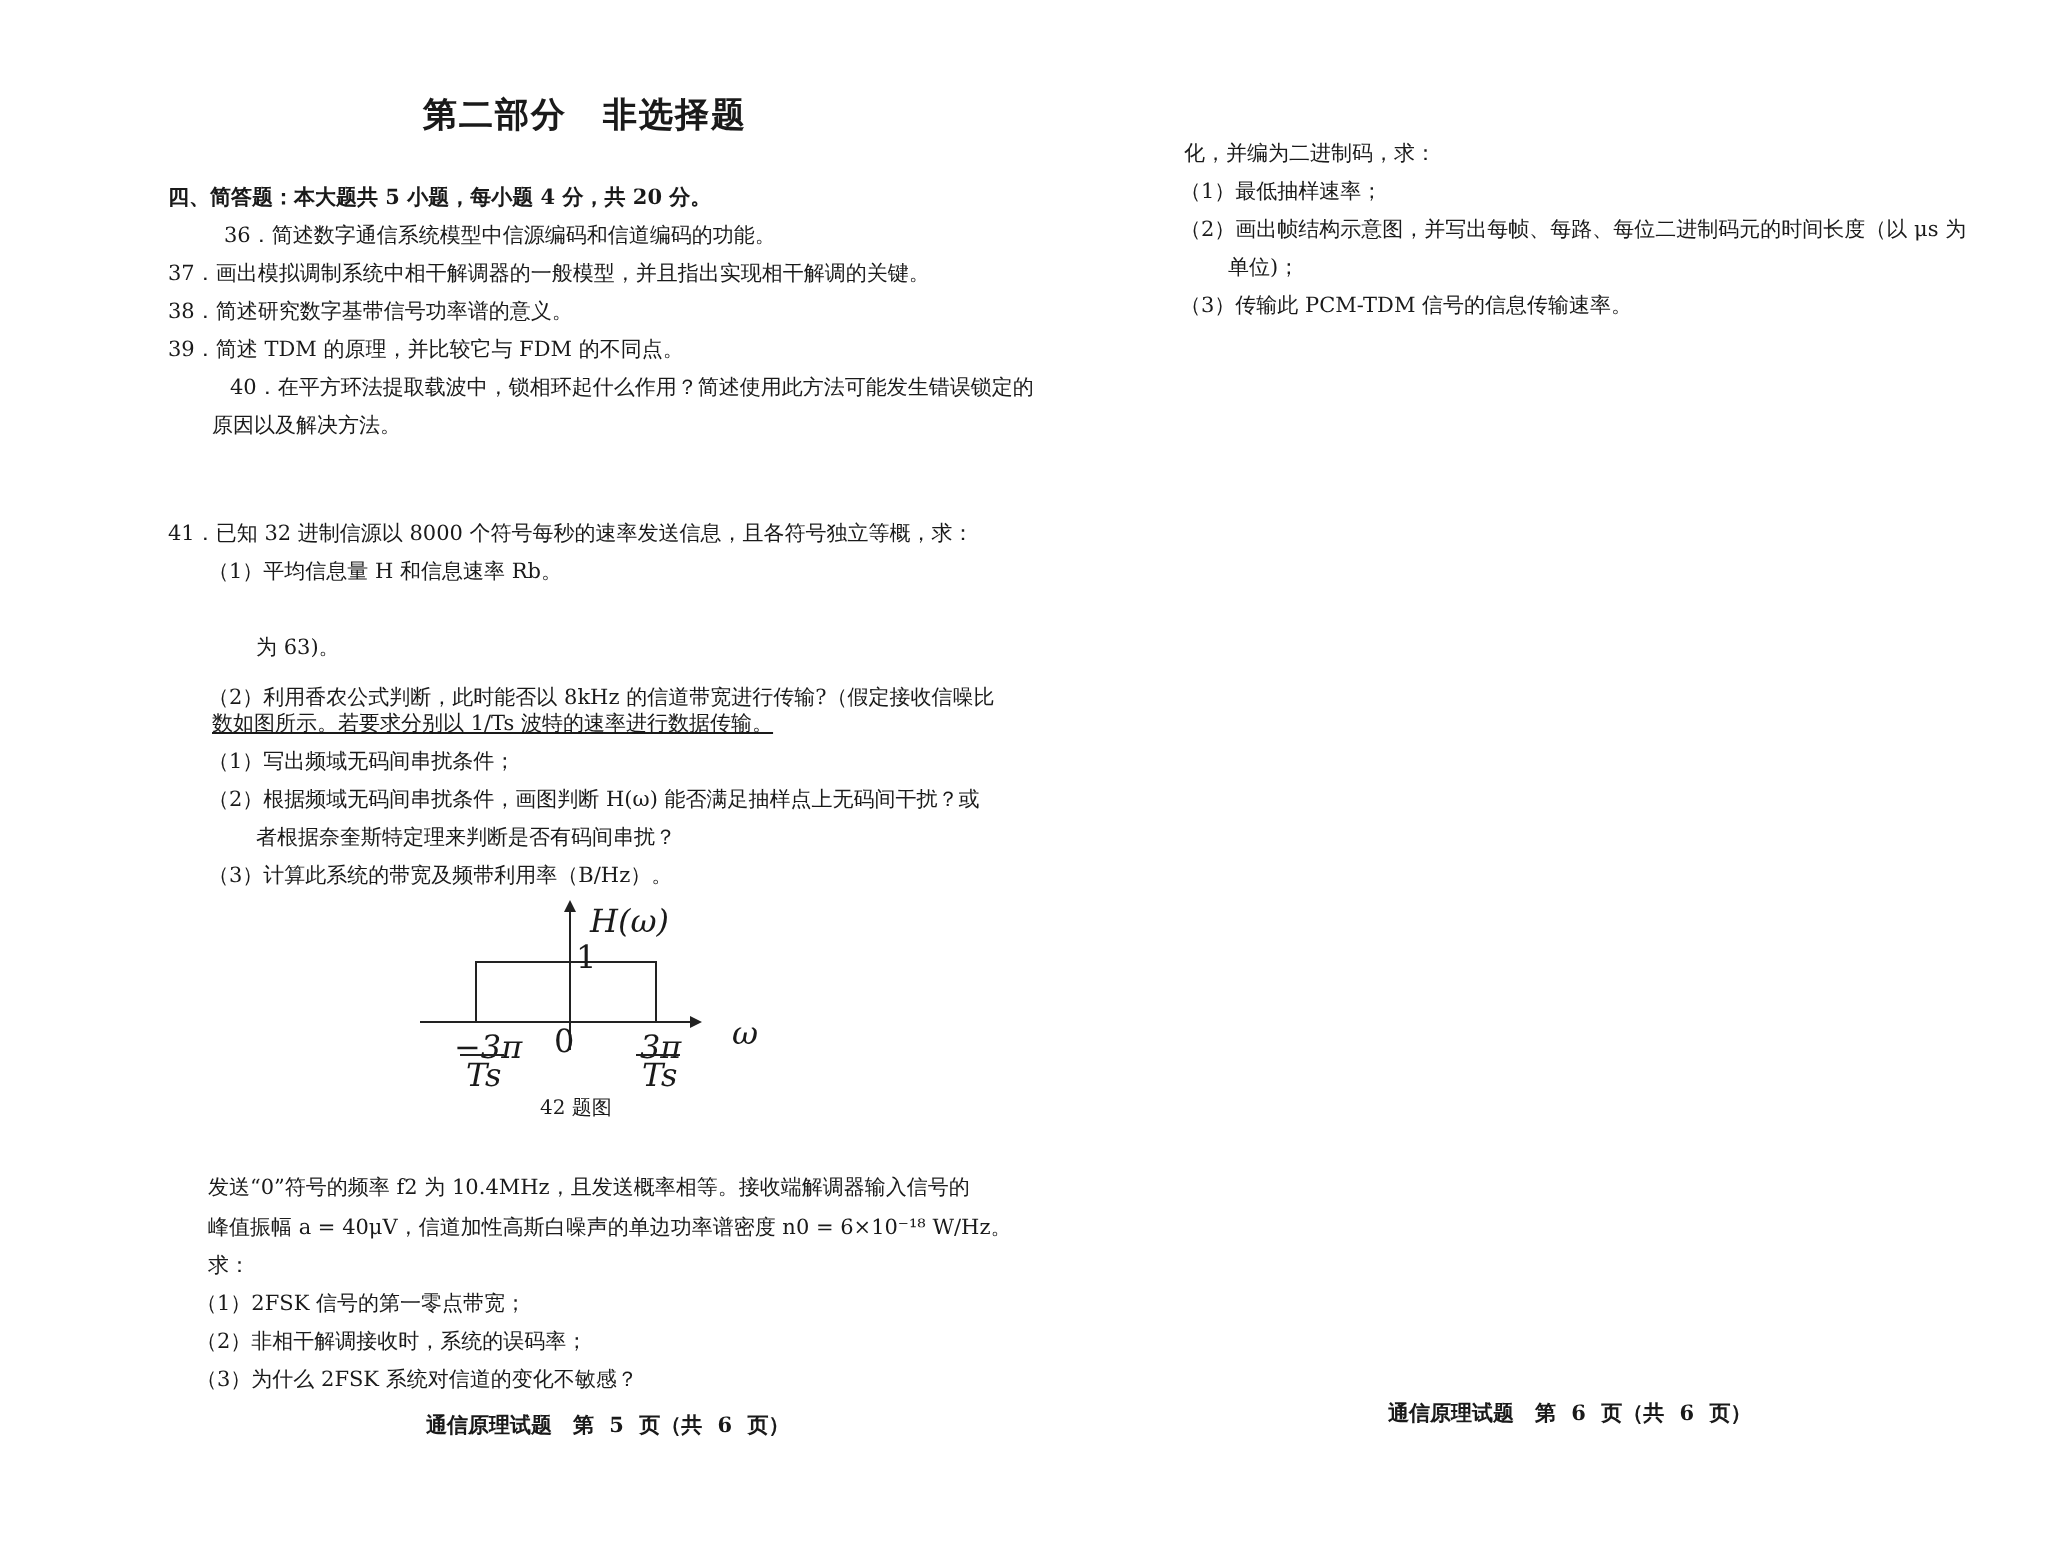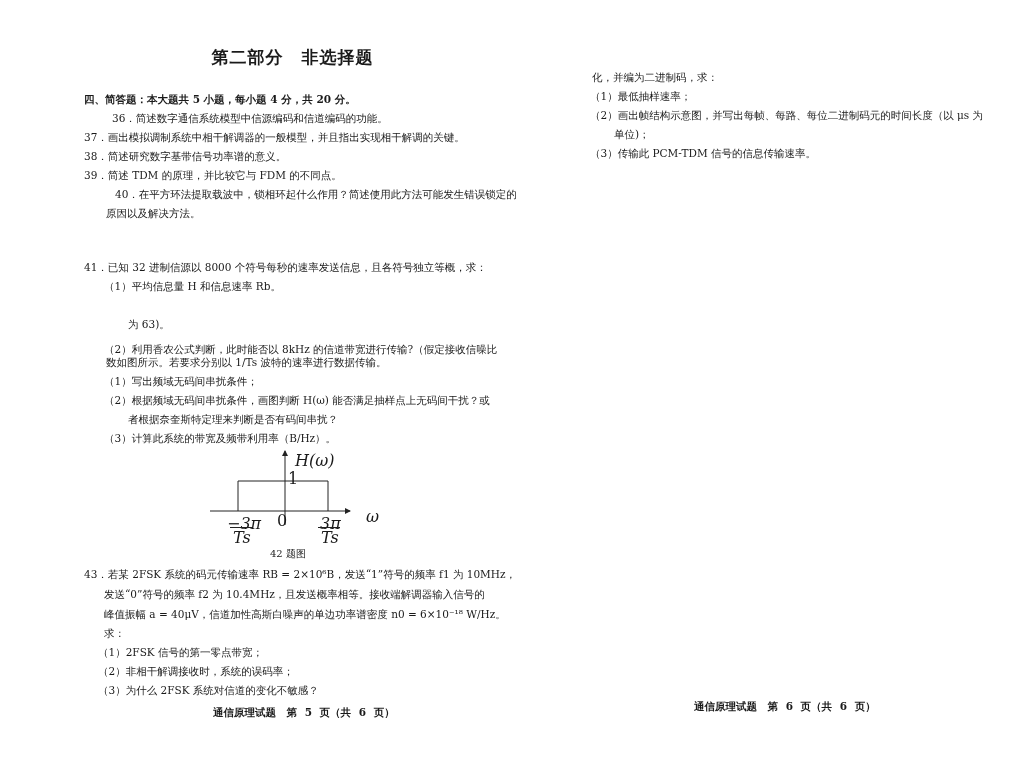--- a/index.html
+++ b/index.html
@@ -30,21 +30,21 @@
   <div class="line" style="top:149px;left:84px;">38．简述研究数字基带信号功率谱的意义。</div>
   <div class="line" style="top:168px;left:84px;">39．简述 TDM 的原理，并比较它与 FDM 的不同点。</div>
   <div class="line" style="top:187px;left:84px;margin-left:31px;">40．在平方环法提取载波中，锁相环起什么作用？简述使用此方法可能发生错误锁定的</div>
   <div class="line" style="top:206px;left:106px;">原因以及解决方法。</div>
 
   <div class="line" style="top:260px;left:84px;">41．已知 32 进制信源以 8000 个符号每秒的速率发送信息，且各符号独立等概，求：</div>
   <div class="line" style="top:279px;left:104px;">（1）平均信息量 H 和信息速率 Rb。</div>
   <div class="line" style="top:298px;left:104px;margin-top:44px;">（2）利用香农公式判断，此时能否以 8kHz 的信道带宽进行传输?（假定接收信噪比</div>
   <div class="line" style="top:317px;left:128px;">为 63)。</div>
 
-  <div class="line" style="top:355px;left:106px;">数如图所示。若要求分别以 1/Ts 波特的速率进行数据传输。</div>
+  <div class="line" style="top:355px;left:106px;text-decoration:underline;">数如图所示。若要求分别以 1/Ts 波特的速率进行数据传输。</div>
   <div class="line" style="top:374px;left:104px;">（1）写出频域无码间串扰条件；</div>
   <div class="line" style="top:393px;left:104px;">（2）根据频域无码间串扰条件，画图判断 H(ω) 能否满足抽样点上无码间干扰？或</div>
   <div class="line" style="top:412px;left:128px;">者根据奈奎斯特定理来判断是否有码间串扰？</div>
   <div class="line" style="top:431px;left:104px;">（3）计算此系统的带宽及频带利用率（B/Hz）。</div>
 
   <div class="fig">
     <svg width="190" height="115" viewBox="0 0 190 115">
       <defs>
         <marker id="arr" markerWidth="6" markerHeight="6" refX="5" refY="3" orient="auto">
           <path d="M0,0 L6,3 L0,6 Z" fill="#222"></path>
@@ -60,21 +60,20 @@
     <span class="lbl" style="left:77px;top:64px;font-style:normal;">0</span>
     <span class="lbl" style="left:27px;top:67px;">−3π</span>
     <span style="position:absolute;left:30px;top:80px;width:22px;border-top:1px solid #222;"></span>
     <span class="lbl" style="left:33px;top:81px;">Ts</span>
     <span class="lbl" style="left:120px;top:67px;">3π</span>
     <span style="position:absolute;left:118px;top:80px;width:22px;border-top:1px solid #222;"></span>
     <span class="lbl" style="left:121px;top:81px;">Ts</span>
     <span class="cap" style="left:70px;top:100px;">42 题图</span>
   </div>
 
-  <div class="line" style="top:567px;left:84px;">43．若某 2FSK 系统的码元传输速率 RB = 2×10⁶B，发送“1”符号的频率 f1 为 10MHz，</div>
   <div class="line" style="top:587px;left:104px;">发送“0”符号的频率 f2 为 10.4MHz，且发送概率相等。接收端解调器输入信号的</div>
   <div class="line" style="top:607px;left:104px;">峰值振幅 a = 40μV，信道加性高斯白噪声的单边功率谱密度 n0 = 6×10⁻¹⁸ W/Hz。</div>
   <div class="line" style="top:626px;left:104px;">求：</div>
   <div class="line" style="top:645px;left:98px;">（1）2FSK 信号的第一零点带宽；</div>
   <div class="line" style="top:664px;left:98px;">（2）非相干解调接收时，系统的误码率；</div>
   <div class="line" style="top:683px;left:98px;">（3）为什么 2FSK 系统对信道的变化不敏感？</div>
 
   <div class="footer" style="top:706px;left:213px;">通信原理试题　第 5 页（共 6 页）</div>
 </div>
 

